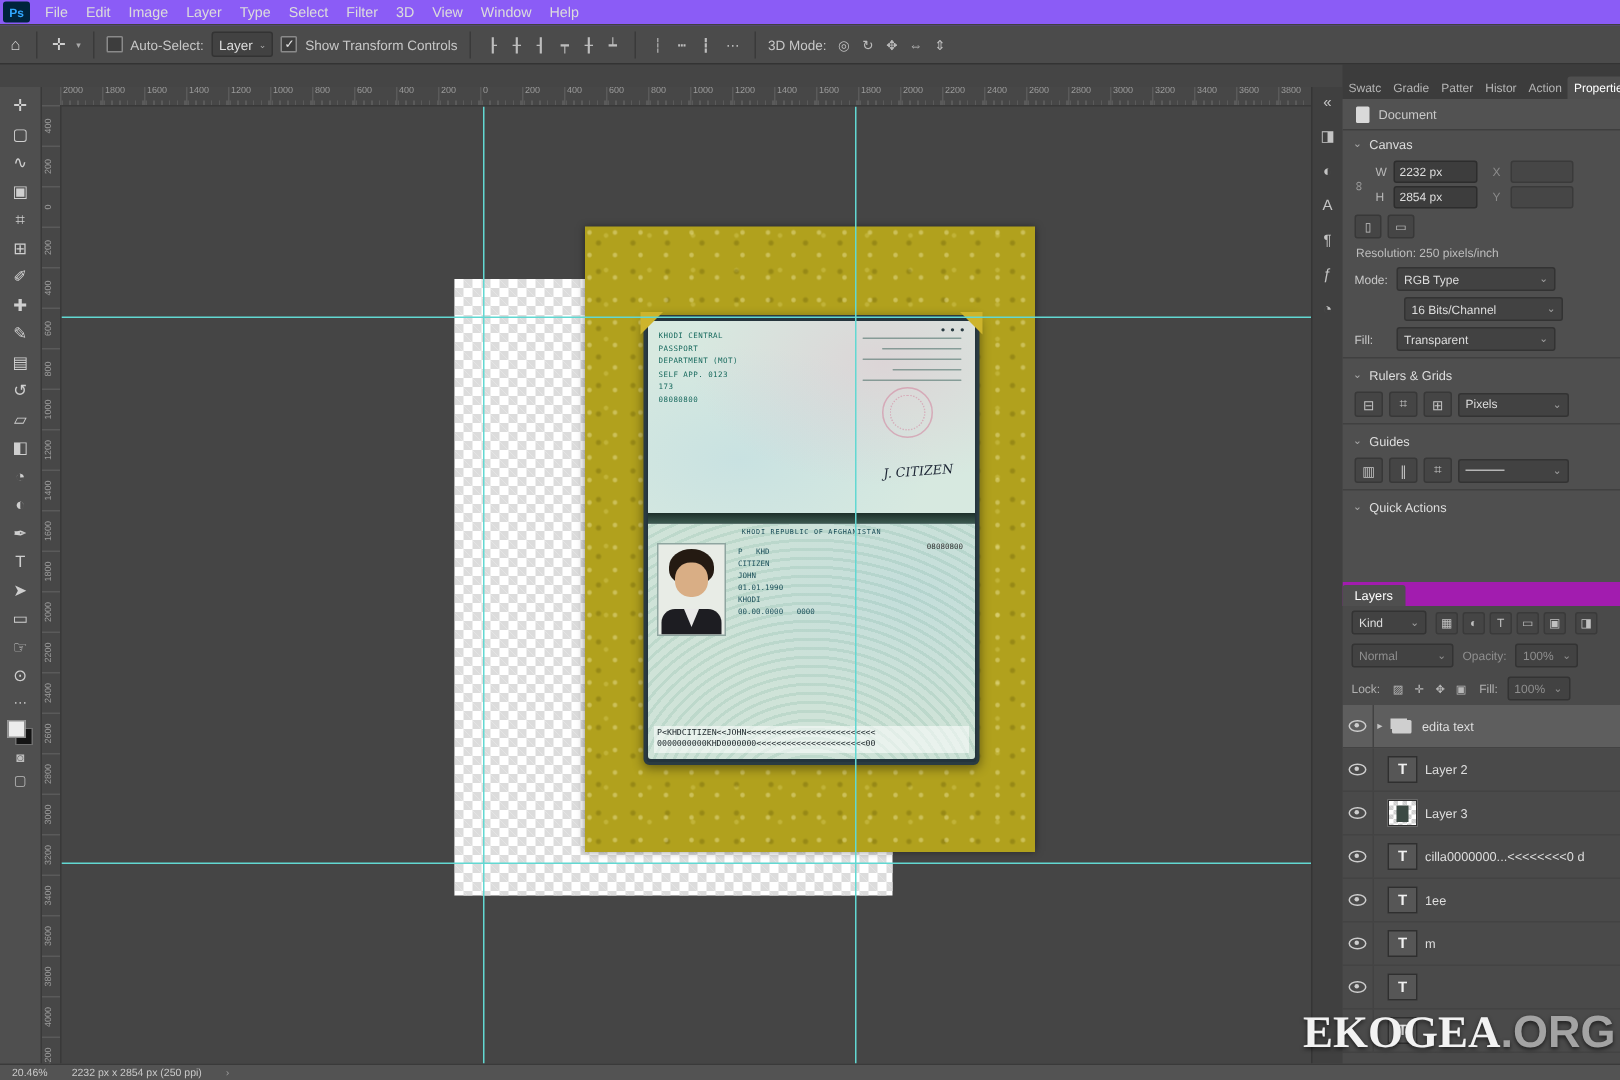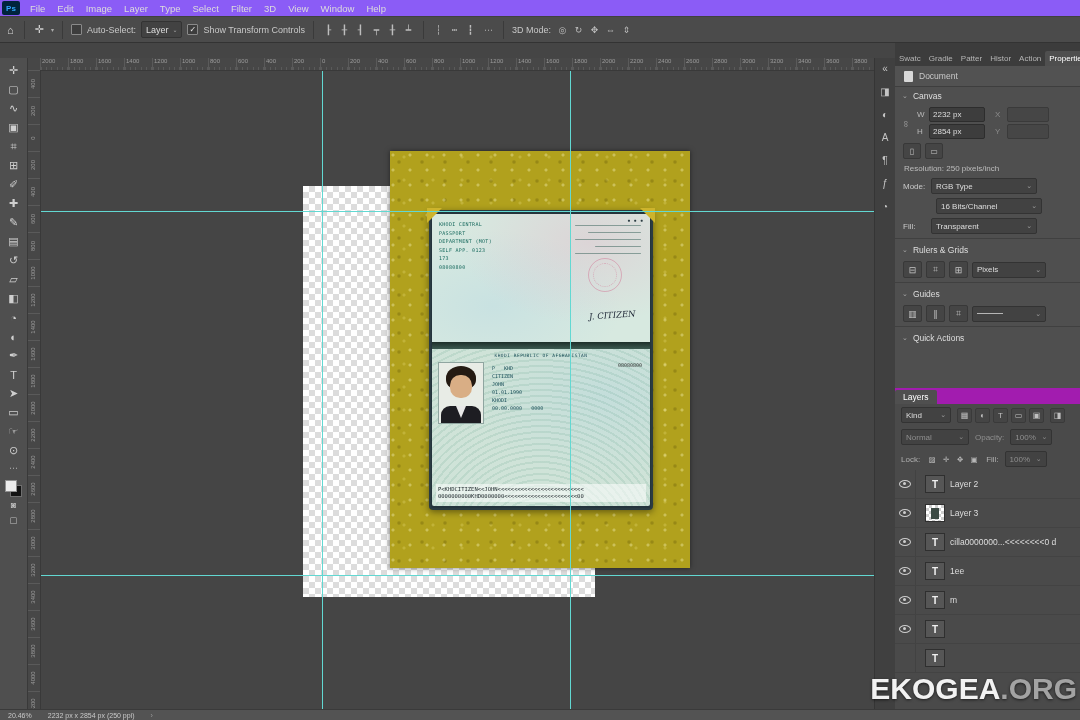--- a/index.html
+++ b/index.html
@@ -205,21 +205,21 @@
   .layer-row.group .thumb::before{content:"";width:13px;height:9px;background:#cfcfcf;border-radius:1px;
       box-shadow:-2px -2px 0 -1px #cfcfcf;}
   .layer-name{font-size:8.5px;color:#dedede;white-space:nowrap;overflow:hidden;}
 
   
   .statusbar{position:absolute;left:0;right:0;bottom:0;height:10px;background:#535353;border-top:1px solid #3a3a3a;
              display:flex;align-items:center;gap:16px;padding-left:8px;font-size:7px;color:#c9c9c9;z-index:25;}
   .sb-chev{font-size:7px;color:#9a9a9a;}
   .watermark{position:absolute;right:3px;bottom:16px;z-index:40;font-weight:bold;font-size:30px;
              letter-spacing:0px;line-height:1;text-shadow:0 1px 3px rgba(0,0,0,.6);}
-  .watermark .wm-main{color:#f2f2f2;}
+  .watermark .wm-main{color:#f2f2f2;font-family:Liberation Serif, serif;}
   .watermark .wm-accent{color:#a3a3a3;}
 </style>
 </head>
 <body>
 
 <div class="app">
 
   <div class="menubar">
     <div class="pslogo">Ps</div>
     <div class="menus">
@@ -640,20 +640,28 @@
             <span class="lic">▣</span>
           </span>
         <span class="llabel">Fill:</span>
         <span class="select tiny dimtext">
           <span>100%</span>
           <span class="sel-caret">⌄</span>
         </span>
       </div>
       <div class="layer-rows">
 
+          <div class="layer-row group selected">
+            <span class="eye-cell">
+              <span class="eye"></span>
+            </span>
+            <span class="caret">▸</span>
+            <span class="thumb"></span>
+            <span class="layer-name">edita text</span>
+          </div>
 
           <div class="layer-row text">
             <span class="eye-cell">
               <span class="eye"></span>
             </span>
             <span class="caret"></span>
             <span class="thumb"></span>
             <span class="layer-name">Layer 2</span>
           </div>
 

